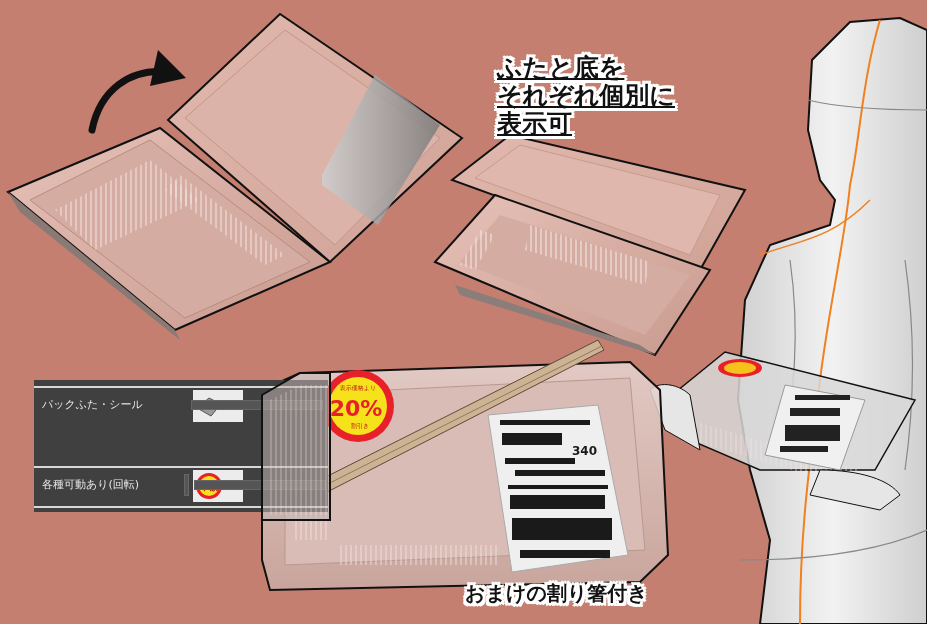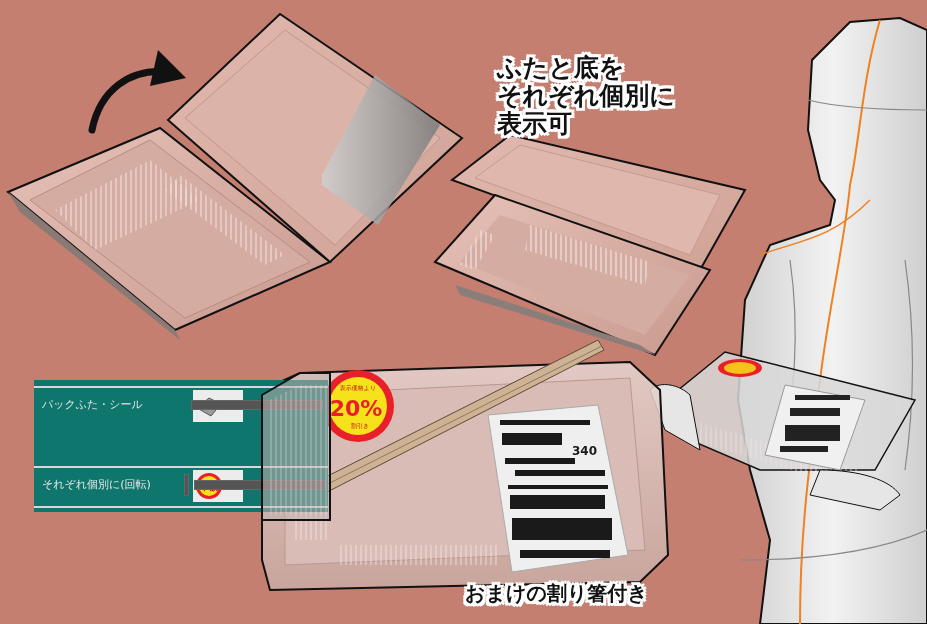--- a/index.html
+++ b/index.html
@@ -7,27 +7,27 @@
   #stage { position:relative; width:927px; height:624px; background:#c47f70; overflow:hidden; }
   svg.scene { position:absolute; left:0; top:0; }
   .caption {
     position:absolute; font-weight:bold; color:#111; line-height:1.12;
     font-family:"DejaVu Sans", sans-serif; white-space:pre;
     text-shadow:
       -3px -3px 0 #fff, 3px -3px 0 #fff, -3px 3px 0 #fff, 3px 3px 0 #fff,
       0 -3px 0 #fff, 0 3px 0 #fff, -3px 0 0 #fff, 3px 0 0 #fff,
       -2px -2px 0 #fff, 2px 2px 0 #fff, -2px 2px 0 #fff, 2px -2px 0 #fff;
   }
-  #cap-separate { left:497px; top:54px; font-size:25px; }
+  #cap-separate { left:497px; top:54px; font-size:25px;text-decoration:underline; }
   #cap-movable { left:38px; top:336px; font-size:25px; }
   #cap-chopsticks { left:438px; top:582px; font-size:20px;padding-left:27px; }
 
   .panel {
     position:absolute; left:34px; top:380px; width:294px; height:132px;
-    background:#0f766e;
+    background:#404040;
   }
   .panel-row {
     position:absolute; left:0; width:294px; height:36px;
     border-top:2px solid #d8d8d8; box-sizing:border-box;
   }
   .panel-row .label { position:absolute; left:8px; top:9px; font-size:11px; color:#e8e8e8; white-space:nowrap; }
   .panel-row .thumb { position:absolute; left:115px; top:2px; width:50px; height:32px; background:#ececec;margin-left:44px; }
   .panel-row .track { position:absolute; left:160px; top:12px; width:130px; height:8px; background:#555; border:1px solid #666; }
   .panel-row .tick { position:absolute; left:150px; top:6px; width:3px; height:20px; background:#555; border:1px solid #666; }
   .panel-bottom { position:absolute; left:0; top:126px; width:294px; height:2px; background:#d8d8d8; }
@@ -171,21 +171,21 @@
       <span class="label">パックふた・シール</span>
       <span class="thumb">
         <svg width="32" height="32" viewBox="0 0 32 32">
             <path d="M4 18 L16 8 L28 14 L18 26 Z" fill="#9a9a9a" stroke="#555"></path>
             <circle cx="14" cy="17" r="3" fill="#e07a20"></circle>
           </svg>
       </span>
       <span class="track" style="left:157px;"></span>
     </div>
     <div class="panel-row" style="top:86px;">
-      <span class="label">それぞれ個別に(回転)</span>
+      <span class="label">各種可動あり(回転)</span>
       <span class="thumb">
         <svg width="32" height="32" viewBox="0 0 32 32">
             <circle cx="16" cy="16" r="13" fill="#e8202a"></circle>
             <circle cx="16" cy="16" r="10" fill="#f5e21a"></circle>
             <text x="16" y="20" text-anchor="middle" font-size="9" font-weight="bold" fill="#c1121a" font-family="DejaVu Sans, sans-serif">半額</text>
           </svg>
       </span>
       <span class="tick"></span>
       <span class="track"></span>
     </div>

